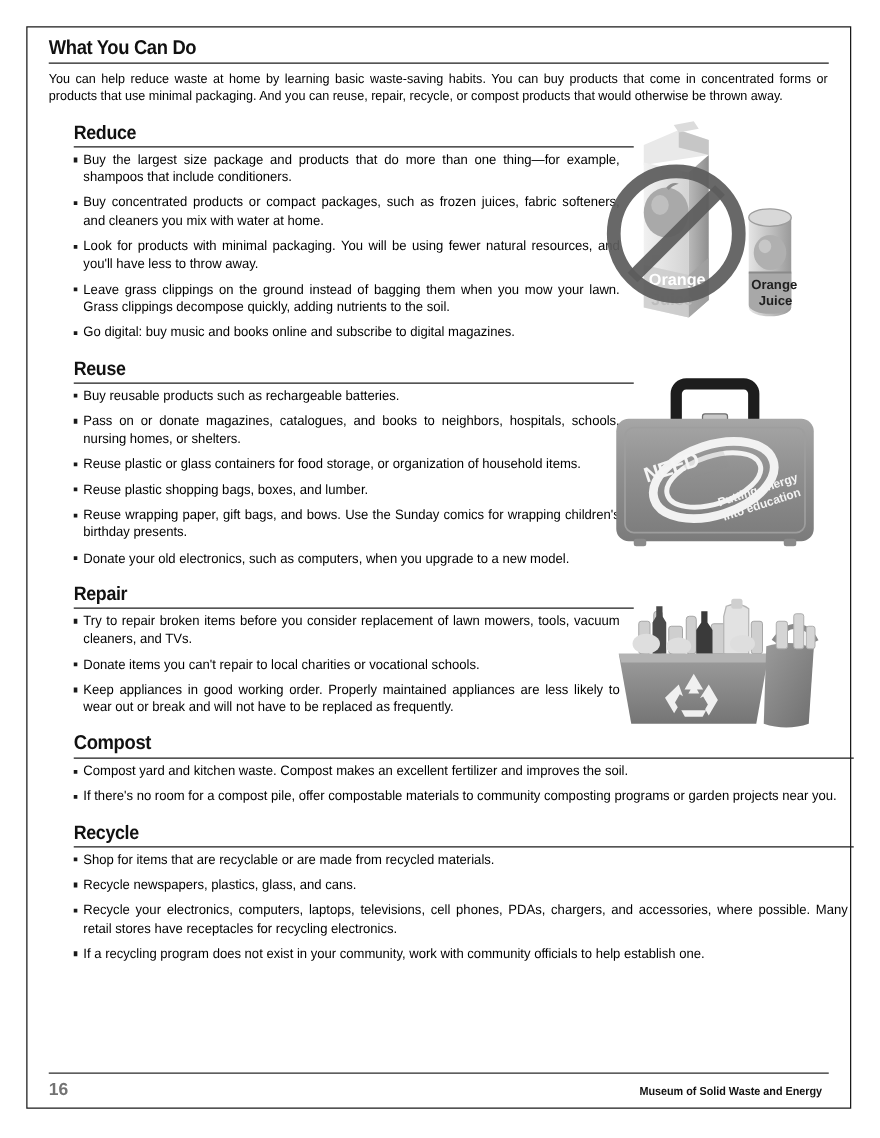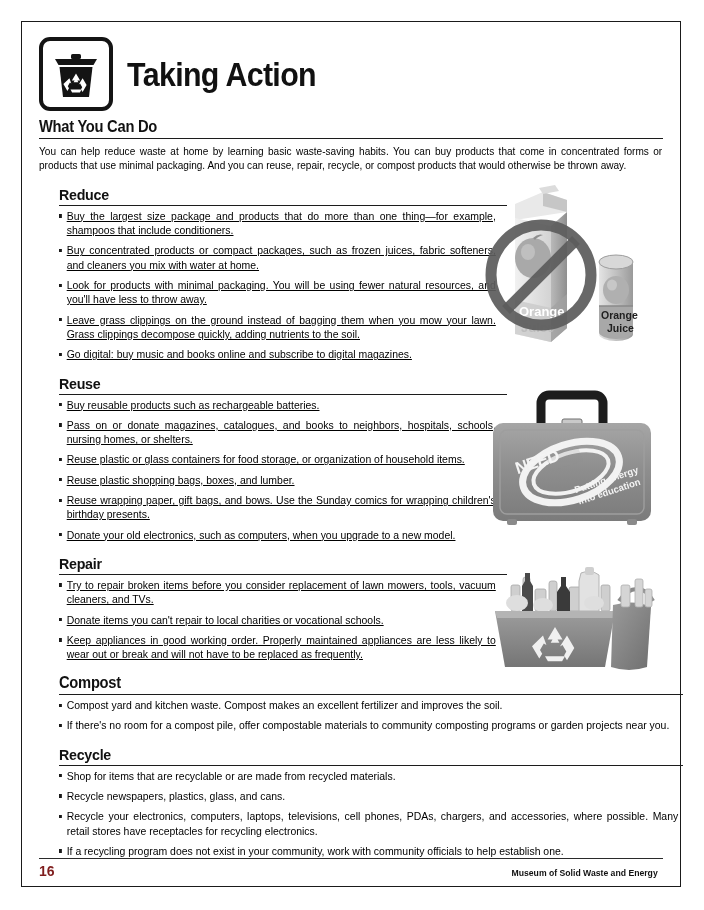--- a/index.html
+++ b/index.html
@@ -109,21 +109,21 @@
   ul.bullets li:last-child { margin-bottom: 0; }
   ul.bullets li::before {
     content: "";
     position: absolute;
     left: 0;
     top: 5.5px;
     width: 3.2px;
     height: 3.2px;
     background: #191919;
   }
-  .col-narrow { width: 455px; text-decoration: underline; }
+  .col-narrow { width: 455px; }
   .col-full { width: 645px; }
 
   
   .fig {
     position: absolute;
     right: -4px;
   }
   .fig svg { display: block; }
 
   
@@ -140,60 +140,40 @@
     left: 17px;
     top: 841px;
     width: 624px;
     display: flex;
     justify-content: space-between;
     align-items: baseline;
   }
   .page-num {
     font-size: 14px;
     font-weight: bold;
-    color: #7f1d1d;
+    color: #737373;
   }
   .footer-credit {
     font-size: 9.3px;
     font-weight: bold;
     color: #111;
     transform: scaleX(0.93);
     transform-origin: right baseline;
   }
 
   
   .sp-intro { margin-top: 5px; }
   .sp-sec   { margin-top: 13px; margin-left: 20px; }
 </style>
 </head>
 <body>
 
 <div class="page">
   <div class="page-inner">
 
-    <div class="doc-header">
-      <div class="header-icon">
-        <svg width="54" height="54" viewBox="0 0 54 54" aria-hidden="true">
-
-          <rect x="22" y="7" width="10" height="5" rx="1.6" fill="#141414"></rect>
-
-          <path d="M6 12 H48 L44.5 18 H9.5 Z" fill="#141414"></path>
-
-          <path d="M10.5 20 H43.5 L40 50 H14 Z" fill="#141414"></path>
-
-          <g fill="#ffffff">
-            <path d="M27 26.5 l4.1 7.0 h-2.7 l1.0 1.8 h-4.8 l1.0 -1.8 h-2.7 Z"></path>
-            <path d="M33.6 31.2 l4.0 6.9 -4.0 6.9 -1.6 -2.7 1.2 -2.1 -2.1 -3.6 -1.4 0.8 Z"></path>
-            <path d="M20.4 31.2 l1.9 5.2 -1.4 -0.8 -2.1 3.6 1.2 2.1 -1.6 2.7 -4.0 -6.9 Z"></path>
-            <path d="M21.5 42.6 h11.0 l-1.6 2.8 h-7.8 Z"></path>
-          </g>
-        </svg>
-      </div>
-      <div class="doc-title">Taking Action</div>
-    </div>
 
     <div class="section">
       <div class="sec-head big">What You Can Do</div>
       <div class="rule full"></div>
       <div class="intro sp-intro">You can help reduce waste at home by learning basic waste-saving habits. You can buy products that come in concentrated forms or products that use minimal packaging. And you can reuse, repair, recycle, or compost products that would otherwise be thrown away.</div>
     </div>
 
     <div class="section sp-sec">
       <div class="sec-head">Reduce</div>
       <div class="rule narrow"></div>

